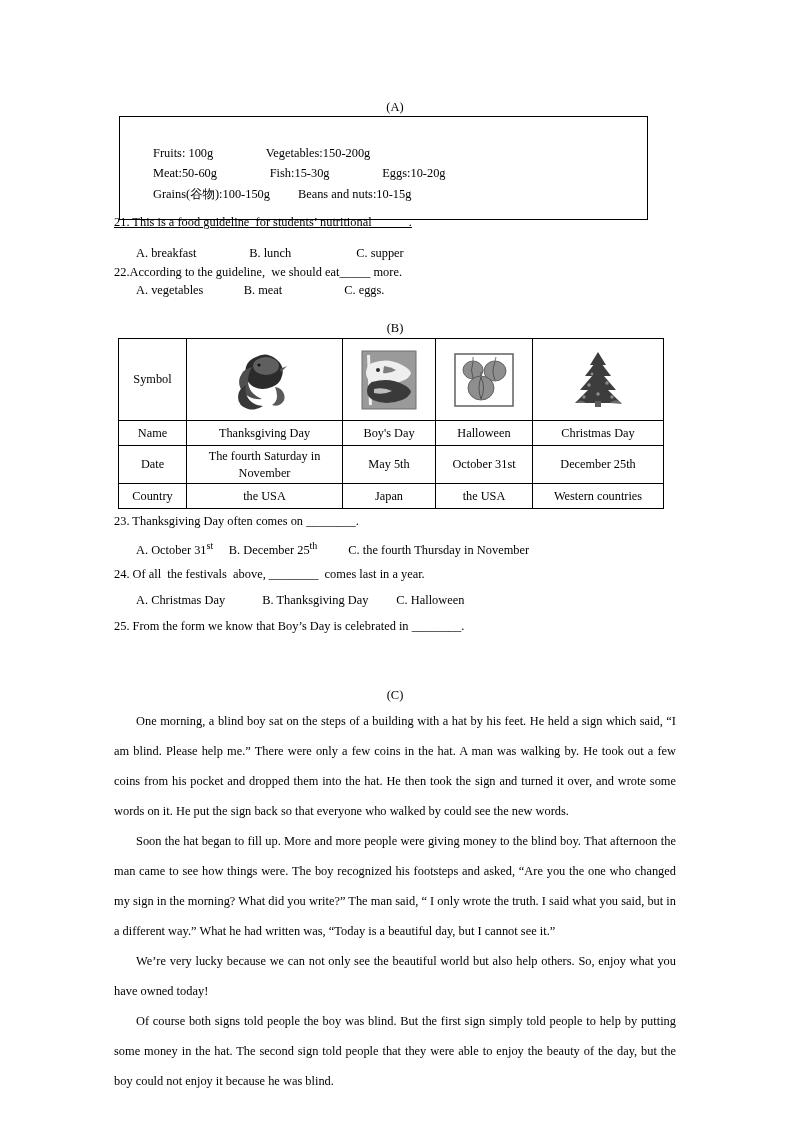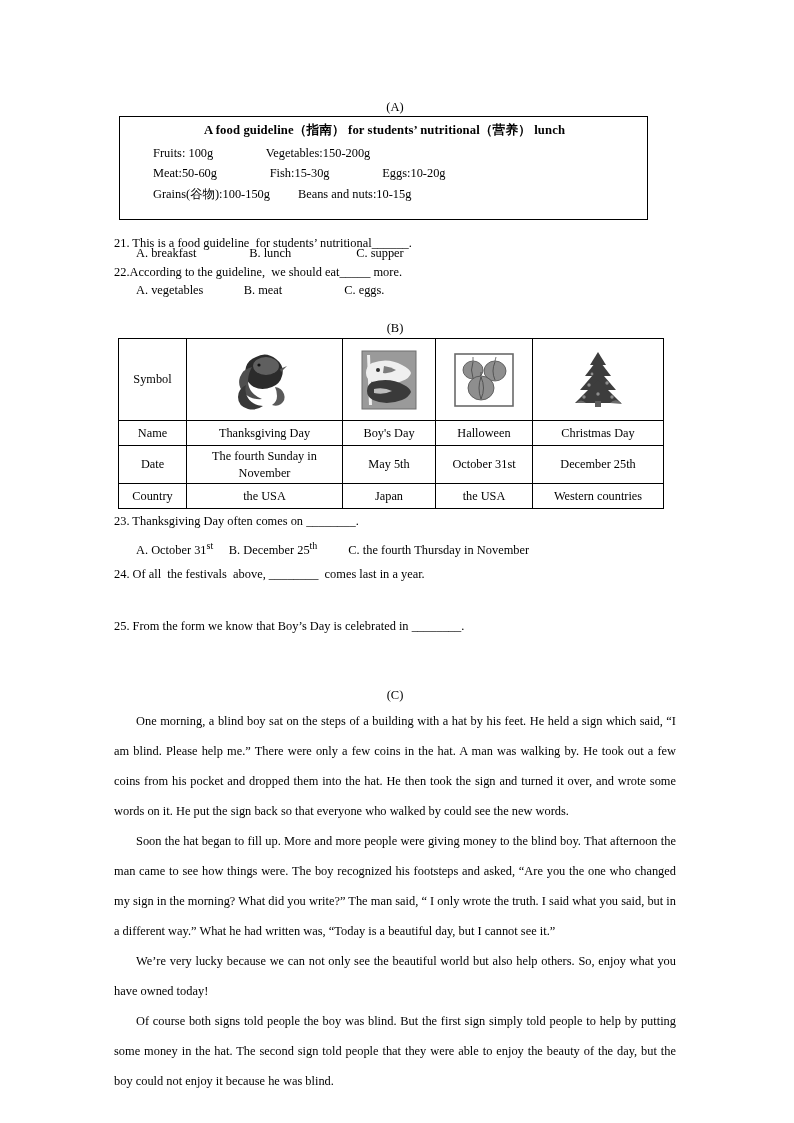--- a/index.html
+++ b/index.html
@@ -133,27 +133,26 @@
   }
 </style>
 </head>
 <body>
 
 <div class="page">
 
   <div class="sec-label" style="top:100px;">(A)</div>
 
   <div class="box-a">
-    <div class="box-a-title">A food guideline（指南）  for students’ nutritional（营养）  lunch</div>
     <div class="box-a-row r1">Fruits: 100g                 Vegetables:150-200g</div>
     <div class="box-a-row r2">Meat:50-60g                 Fish:15-30g                 Eggs:10-20g</div>
     <div class="box-a-row r3">Grains(谷物):100-150g         Beans and nuts:10-15g</div>
   </div>
 
-  <div class="q" style="top:236px;">21. This is a food guideline  for students’ nutritional______.</div>
+  <div class="q" style="top:215px;text-decoration:underline;">21. This is a food guideline  for students’ nutritional______.</div>
   <div class="qopts" style="top:246px;">A. breakfast                 B. lunch                     C. supper</div>
   <div class="q" style="top:265px;">22.According to the guideline,  we should eat_____ more.</div>
   <div class="qopts" style="top:283px;">A. vegetables             B. meat                    C. eggs.</div>
 
   <div class="sec-label" style="top:321px;">(B)</div>
 
   <table class="tbl">
     <tbody>
         <tr class="row-symbol">
       <td class="c0">Symbol</td>
@@ -229,39 +228,40 @@
     </tr>
     <tr>
       <td class="c0">Name</td>
       <td class="c1 cell-left">Thanksgiving Day</td>
       <td class="c2">Boy's Day</td>
       <td class="c3">Halloween</td>
       <td class="c4">Christmas Day</td>
     </tr>
     <tr class="row-date">
       <td class="c0">Date</td>
-      <td class="c1 cell-date-long">The  fourth  Sunday  in November</td>
+      <td class="c1 cell-date-long">The  fourth  Saturday  in November</td>
       <td class="c2">May 5th</td>
       <td class="c3">October 31st</td>
       <td class="c4">December 25th</td>
     </tr>
     <tr>
       <td class="c0">Country</td>
       <td class="c1 cell-left">the USA</td>
       <td class="c2">Japan</td>
       <td class="c3">the USA</td>
       <td class="c4">Western countries</td>
     </tr>
   </tbody>
     </table>
 
   <div class="q" style="top:514px;">23. Thanksgiving Day often comes on ________.</div>
   <div class="qopts" style="top:540px;"><span>A. October 31</span><sup>st</sup><span style="white-space:pre">     </span><span>B. December 25</span><sup>th</sup><span style="white-space:pre">          </span><span>C. the fourth Thursday in November</span></div>
 
   <div class="q" style="top:567px;">24. Of all  the festivals  above, ________  comes last in a year.</div>
+  <div class="qopts" style="top:593px;">A. Christmas Day            B. Thanksgiving Day         C. Halloween</div>
 
   <div class="q" style="top:619px;">25. From the form we know that Boy’s Day is celebrated in ________.</div>
 
   <div class="sec-label" style="top:688px;">(C)</div>
 
   <div class="passage" style="top:706px;">
     <p>One morning, a blind  boy  sat on the steps  of a building  with a hat by his  feet. He held a sign which said, “I am blind.  Please help  me.”  There were  only a  few coins  in the  hat.  A  man was walking by. He took out a few coins from his  pocket and dropped them into the hat. He then took the sign and turned it  over, and wrote some words on it. He put the sign back so that everyone who walked by could see the new words.</p>
     <p>Soon the hat began to fill  up. More and more people  were giving  money to the blind  boy. That afternoon the man came to see how things were. The boy recognized his footsteps and asked, “Are you the one who changed my sign in the morning? What did you write?”  The man  said, “ I only wrote the truth. I said what you said, but in a different way.” What he had written was, “Today is a beautiful day, but I cannot see it.”</p>
     <p>We’re very lucky because we can not only  see the beautiful  world but also  help  others. So, enjoy what you have owned today!</p>
     <p>Of course both signs told  people  the boy  was blind.  But  the first sign  simply  told  people to help by putting some money in  the hat.  The second sign told people  that they were able to  enjoy the beauty of the day, but the boy could not enjoy it  because he was blind.</p>

